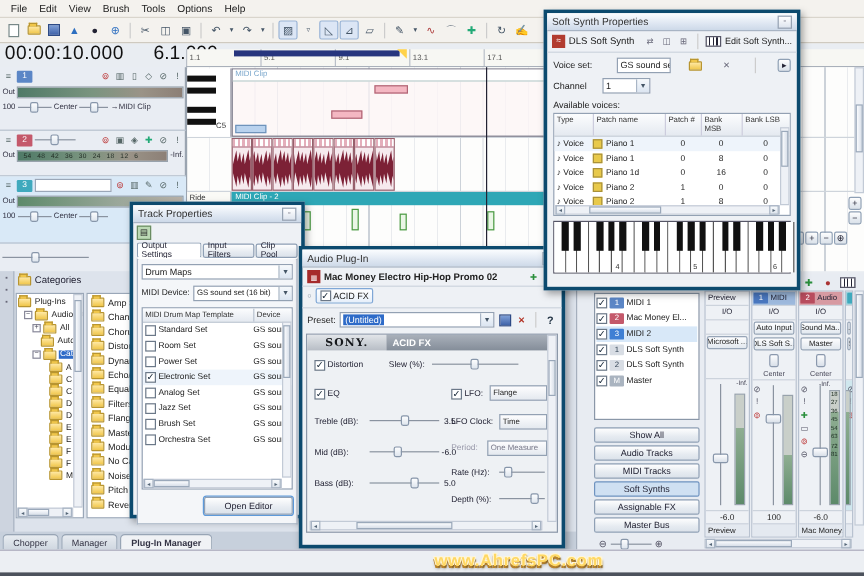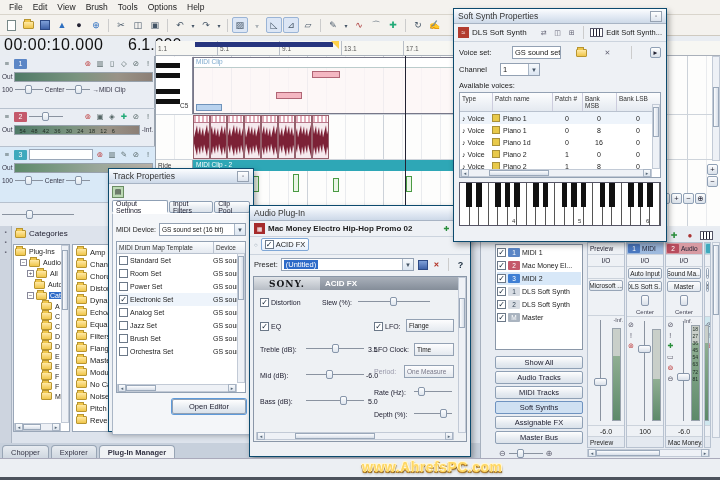--- a/index.html
+++ b/index.html
@@ -100,21 +100,21 @@
 .fade{flex:1;position:relative}
 .fline{position:absolute;left:12px;top:4px;bottom:4px;width:1px;background:#8a93a0}
 .fthumb{position:absolute;left:6px;width:13px;height:8px;background:linear-gradient(#fdfdfe,#d9e0e9);border:1px solid #87randomness96aa;border:1px solid #8796aa;border-radius:2px}
 .meterv{position:absolute;top:12px;bottom:4px;width:9px;border:1px solid #98a2ac;background:linear-gradient(#c9cfc9 0 30%,#8fae92 30%,#5d8a6a)}
 .mscale{position:absolute;right:0;top:0;font-size:5px;line-height:7.1px;color:#1c2b22;white-space:pre-line;text-align:right;padding-right:1px}
 .minf{position:absolute;right:1px;top:1px;font-size:5.5px;color:#445}
 .sico{position:absolute;display:flex;flex-direction:column;gap:3px;left:1px;top:4px;font-size:7px;color:#556;align-items:center}
 .sval{height:11px;border-top:1px solid #ccd3dc;display:flex;align-items:center;justify-content:center;font-size:7px}
 .sfoot{height:11px;border-top:1px solid #ccd3dc;display:flex;align-items:center;padding-left:2px;font-size:6.5px;white-space:nowrap;overflow:hidden;background:#e4e9f0}
 
-.win{position:absolute;background:#eef1f5;border:1px solid #0c4a6e;box-shadow:2px 3px 6px rgba(0,0,0,.35)}
+.win{position:absolute;background:#eef1f5;border:3px solid #0c4a6e;box-shadow:2px 3px 6px rgba(0,0,0,.35)}
 .wtitle{height:15px;background:linear-gradient(#fbfdff,#dfe7f2 60%,#cdd9e8);border-bottom:1px solid #a8b4c4;display:flex;align-items:center;padding:0 4px;font-size:8.5px;color:#333}
 .wclose{margin-left:auto;width:12px;height:11px;border:1px solid #96a2b2;background:linear-gradient(#fff,#dde4ee);display:flex;align-items:center;justify-content:center;font-size:6px;color:#667}
 .combo{height:13px;background:#fff;border:1px solid #93a1b3;display:flex;align-items:center;font-size:7.5px;padding-left:2px;overflow:hidden;white-space:nowrap}
 .carr{margin-left:auto;flex:none;width:11px;height:100%;background:linear-gradient(#f6f9fc,#dbe5f1);border-left:1px solid #a9b6c6;display:flex;align-items:center;justify-content:center;font-size:6px;color:#456}
 .thead{display:flex;background:linear-gradient(#fcfdfe,#e4e9f0);border-bottom:1px solid #b9c2cf;font-size:6.5px;color:#333}
 .vrow{display:flex;align-items:center;font-size:7px;height:12px;white-space:nowrap}
 .patchbadge{flex:none;width:8px;height:8px;background:#e8c94a;border:1px solid #a9913a;margin-right:3px}
 #piano{position:relative;background:#fff;border:1px solid #556;height:44px;margin-top:4px}
 .wkey{position:absolute;top:0;height:100%;background:#fff;border-right:1px solid #555}
 .bkey{position:absolute;top:0;height:58%;background:#111;z-index:2}
@@ -522,21 +522,21 @@
           <span class="sh-folder"></span>
           <span>Pitch and</span>
         </div>
       <div class="citem">
           <span class="sh-folder"></span>
           <span>Reverb</span>
         </div>
     </div>
     <div id="docktabs">
       <span class="dtab">Chopper</span>
-      <span class="dtab">Explorer</span>
+      <span class="dtab">Manager</span>
       <span class="dtab act">Plug-In Manager</span>
     </div>
   </div>
 
   <div id="mixer">
     <div style="position:absolute;right:8px;top:1px;display:flex;gap:4px">
       <span class="mxi" style="color:#96623a">▦</span>
       <span class="mxi" style="color:#2a8f3c">✚</span>
       <span class="mxi" style="color:#a33">●</span>
       <span class="mxi">
@@ -710,20 +710,24 @@
       </div>
     <div style="padding:2px 3px 0" class="flex">
         <span class="mini" style="background:#bcd9b4;border:1px solid #6a8c62;width:12px;height:12px">▤</span>
       </div>
     <div class="flex" style="padding:2px 3px 0;gap:1px">
       <span class="btn" style="height:13px;padding:0 3px;font-size:7px;background:#fff;border-bottom-color:#fff">Output Settings</span>
       <span class="btn" style="height:12px;padding:0 3px;font-size:7px">Input Filters</span>
       <span class="btn" style="height:12px;padding:0 3px;font-size:7px">Clip Pool</span>
     </div>
     <div style="margin:0 3px;border:1px solid #aab6c6;border-top-color:#fff;background:#f4f6f9;padding:4px 3px;height:222px;position:relative">
+      <div class="combo">
+          <span>Drum Maps</span>
+          <span class="carr">▼</span>
+        </div>
       <div class="flex" style="margin-top:5px;gap:3px">
         <span style="font-size:7px">MIDI Device:</span>
         <div class="combo" style="flex:1;font-size:6.5px">
             <span>GS sound set (16 bit)</span>
             <span class="carr">▼</span>
           </div>
       </div>
       <div style="margin-top:5px;border:1px solid #93a1b3;background:#fff;height:152px;position:relative;overflow:hidden">
         <div class="thead">
             <span style="flex:1;padding:2px">MIDI Drum Map Template</span>

